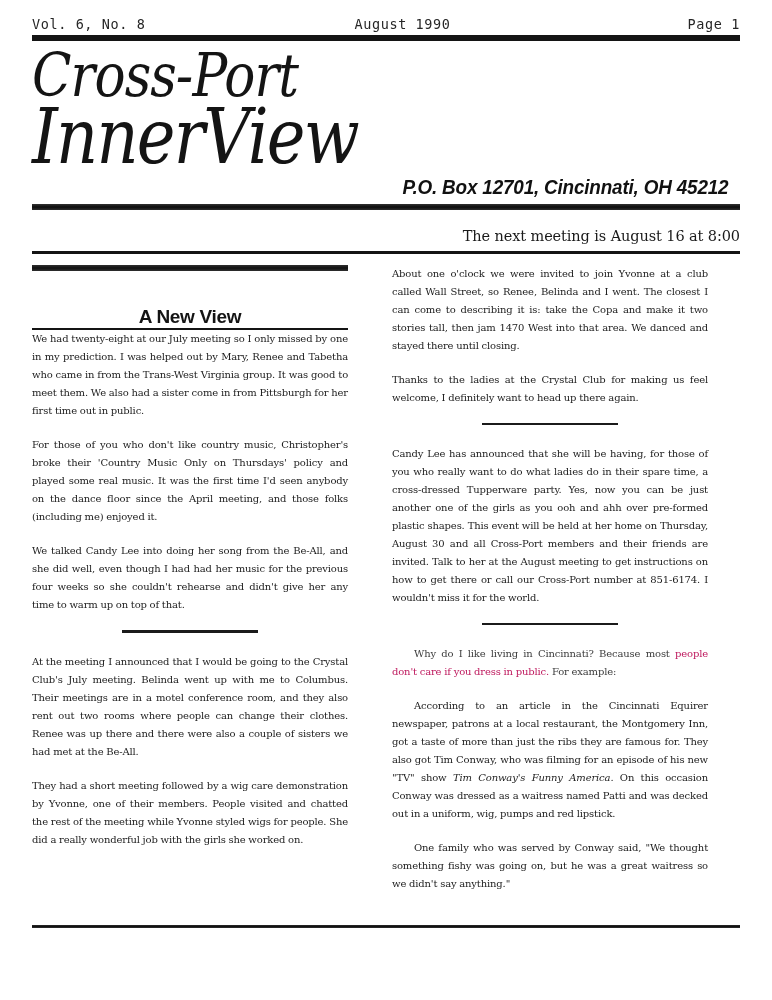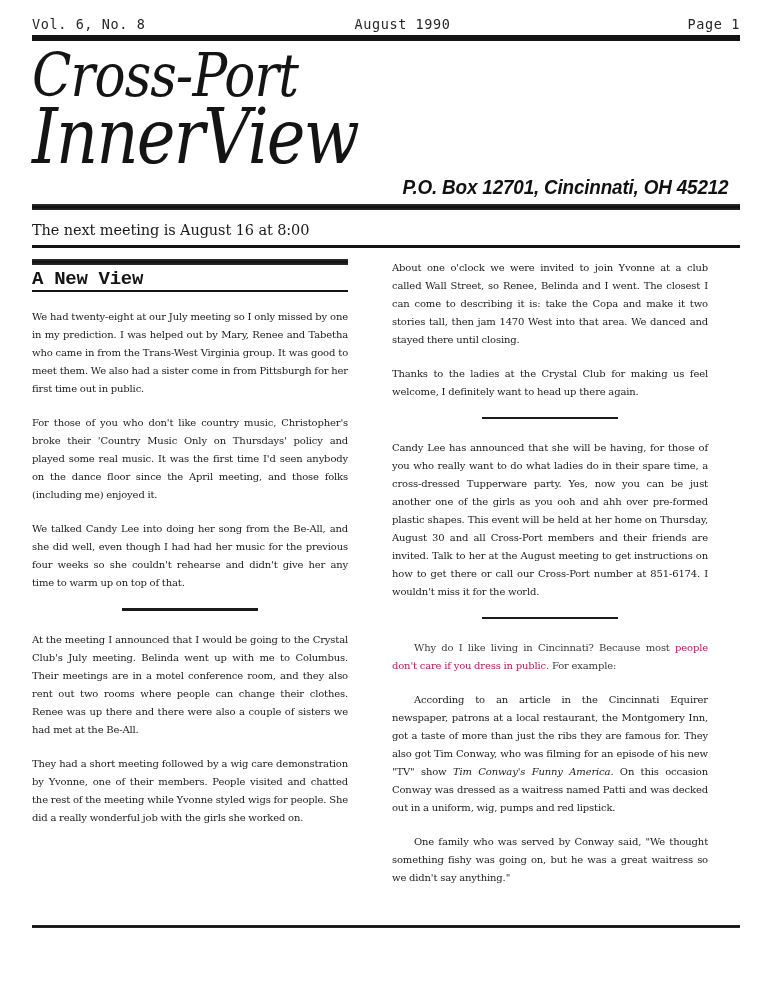--- a/index.html
+++ b/index.html
@@ -85,26 +85,27 @@
   }
 
   .rule-thick2 {
     height: 6px;
     background: linear-gradient(180deg,#333 0%, #0d0d0d 50%, #2e2e2e 100%);
     margin-top: 5px;
   }
 
   
   .meeting-notice {
-    text-align: left;
+    text-align: right;
     font-family: "DejaVu Serif", serif;
     font-size: 14.5px;
     color: #1a1a1a;
     padding: 12px 0 7px 0;
     letter-spacing: -0.1px;
+    margin-top: 6px;
   }
   .rule-med {
     height: 2.5px;
     background: #141414;
   }
 
   
   .columns {
     display: flex;
     margin-top: 11px;
@@ -115,25 +116,26 @@
   }
   .col-left { margin-right: 0; }
   .col-gap { width: 44px; flex: 0 0 44px; }
 
   
   .headbox-rule-top {
     height: 6px;
     background: linear-gradient(180deg,#2f2f2f 0%, #111 50%, #2f2f2f 100%);
   }
   .article-title {
-    font-family: Liberation Mono, monospace;
+    text-align: center;
+    font-family: Liberation Sans, sans-serif;
     font-weight: bold;
     font-size: 19px;
     color: #141414;
-    padding-top: 3px;
+    padding-top: 35px;
     letter-spacing: -0.3px;
   }
   .article-byline {
     text-align: center;
     font-family: "DejaVu Serif", serif;
     font-size: 14px;
     color: #1f1f1f;
     padding-top: 3px;
     padding-bottom: 15px;
     letter-spacing: 0.4px;
@@ -147,21 +149,21 @@
   p.body {
     font-family: "DejaVu Serif", serif;
     font-size: 10px;
     line-height: 18.0px;
     text-align: justify;
     color: #1c1c1c;
     margin: 0 0 16px 0;
     letter-spacing: -0.15px;
     word-spacing: -0.2px;
   }
-  p.body.first-top { margin-top: 16px; }
+  p.body.first-top { }
   p.body.indented { text-indent: 22px; }
   p.body.faded { color: #3c3c3c; }
   p.body .faint { color: #be185d; }
   p.body i { font-style: italic; }
 
   .divider-short {
     width: 136px;
     height: 2.2px;
     background: #1b1b1b;
     margin: 6px auto 20px auto;

